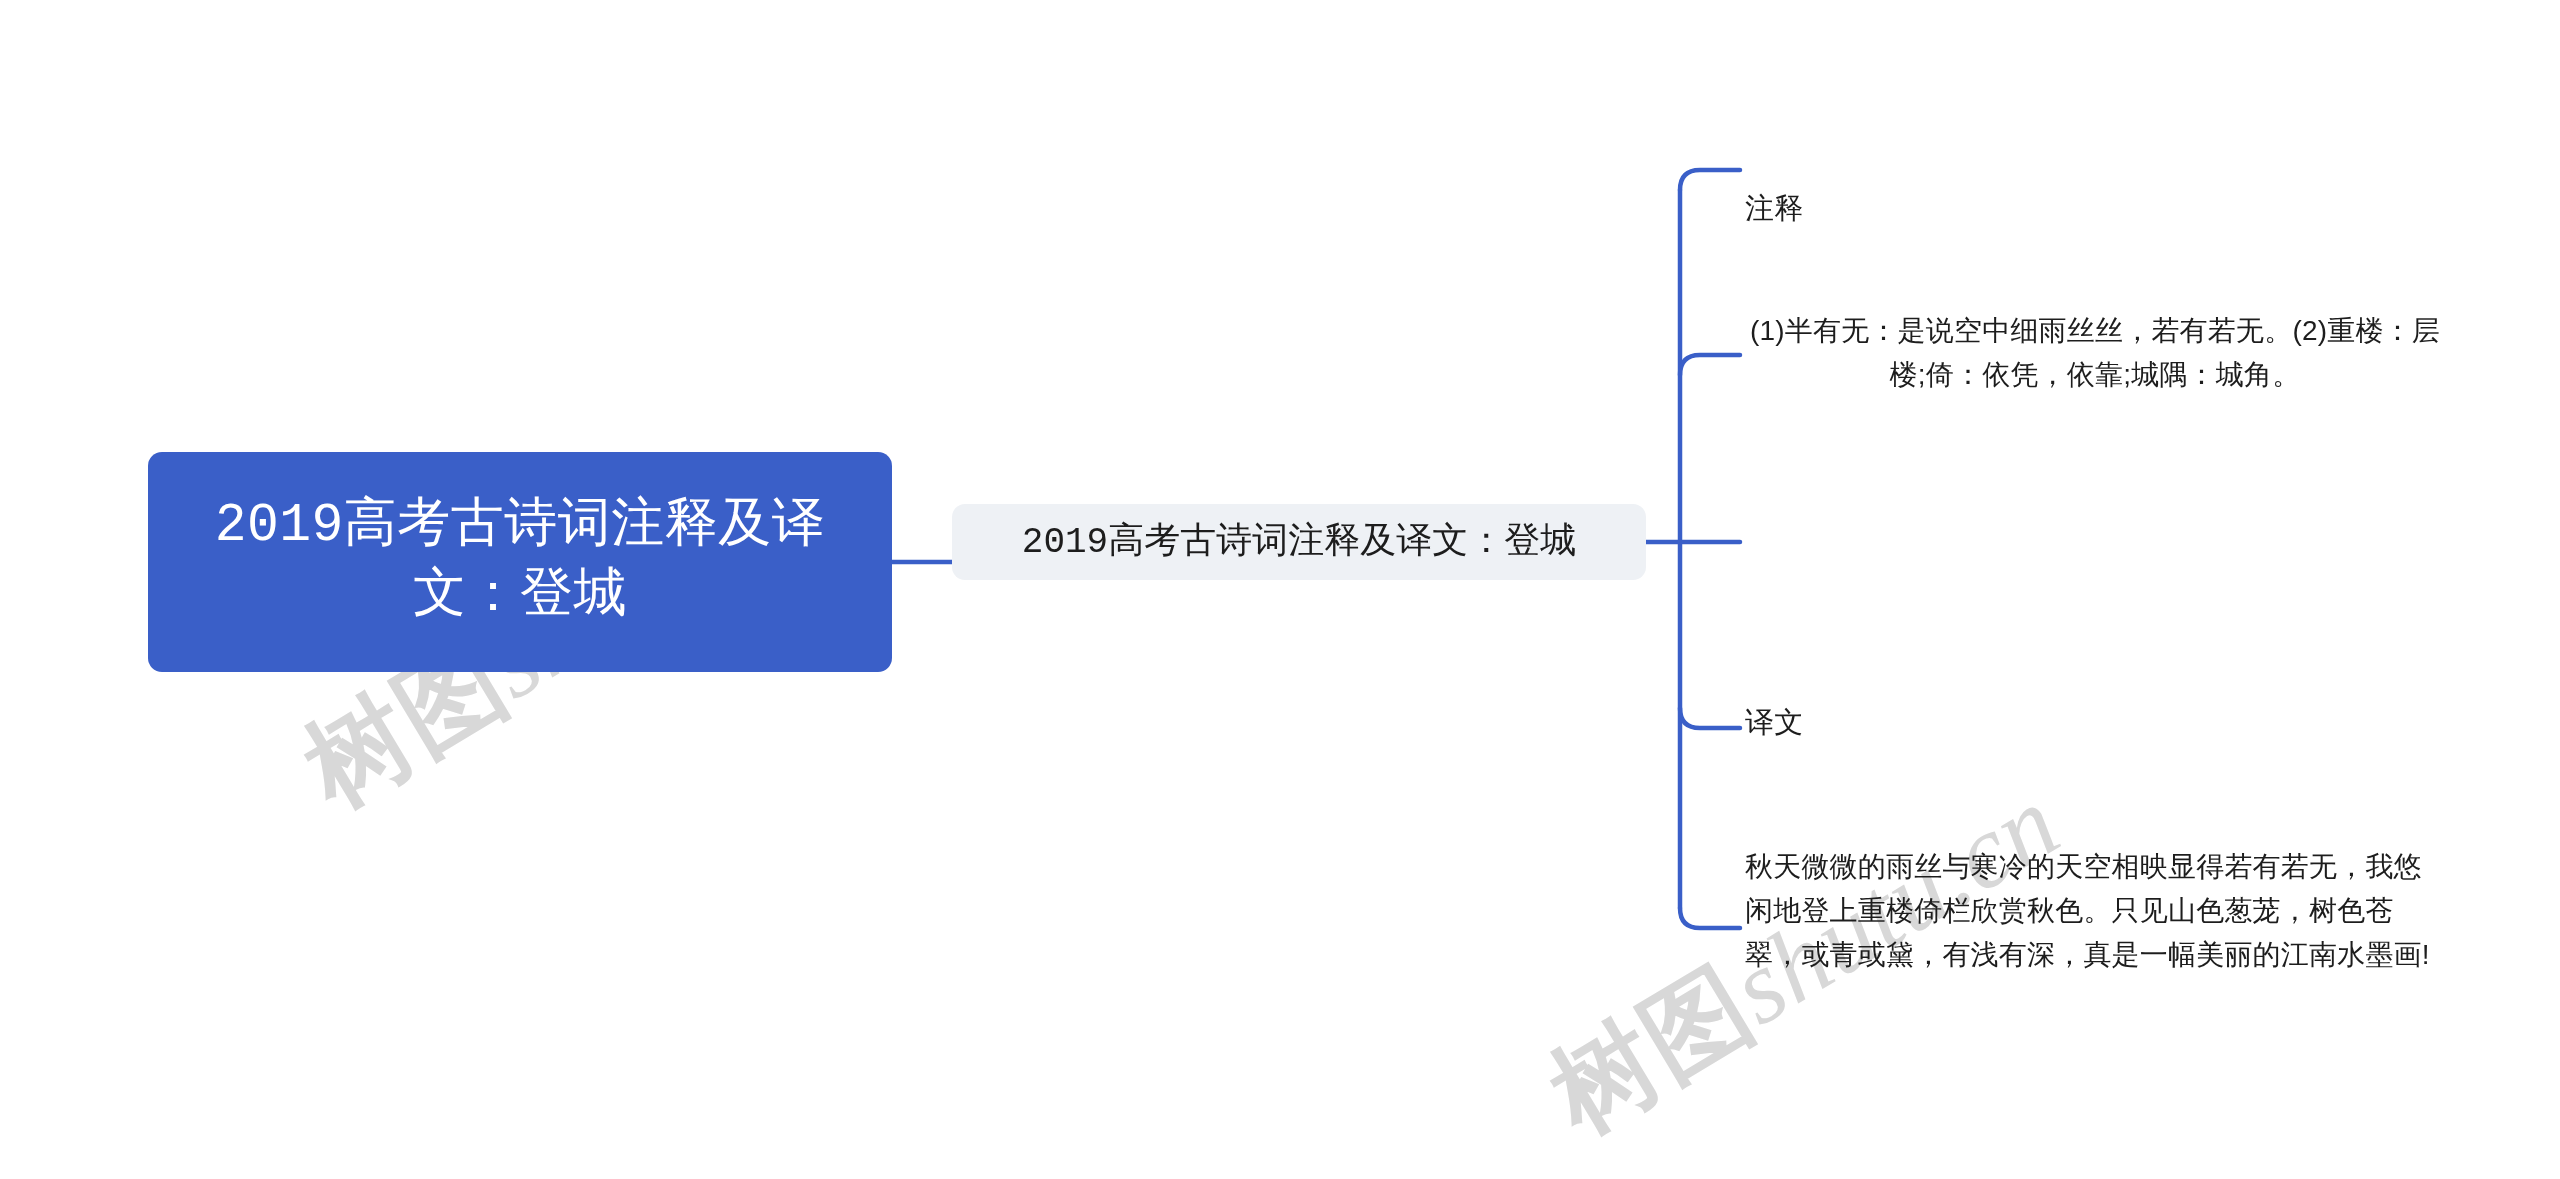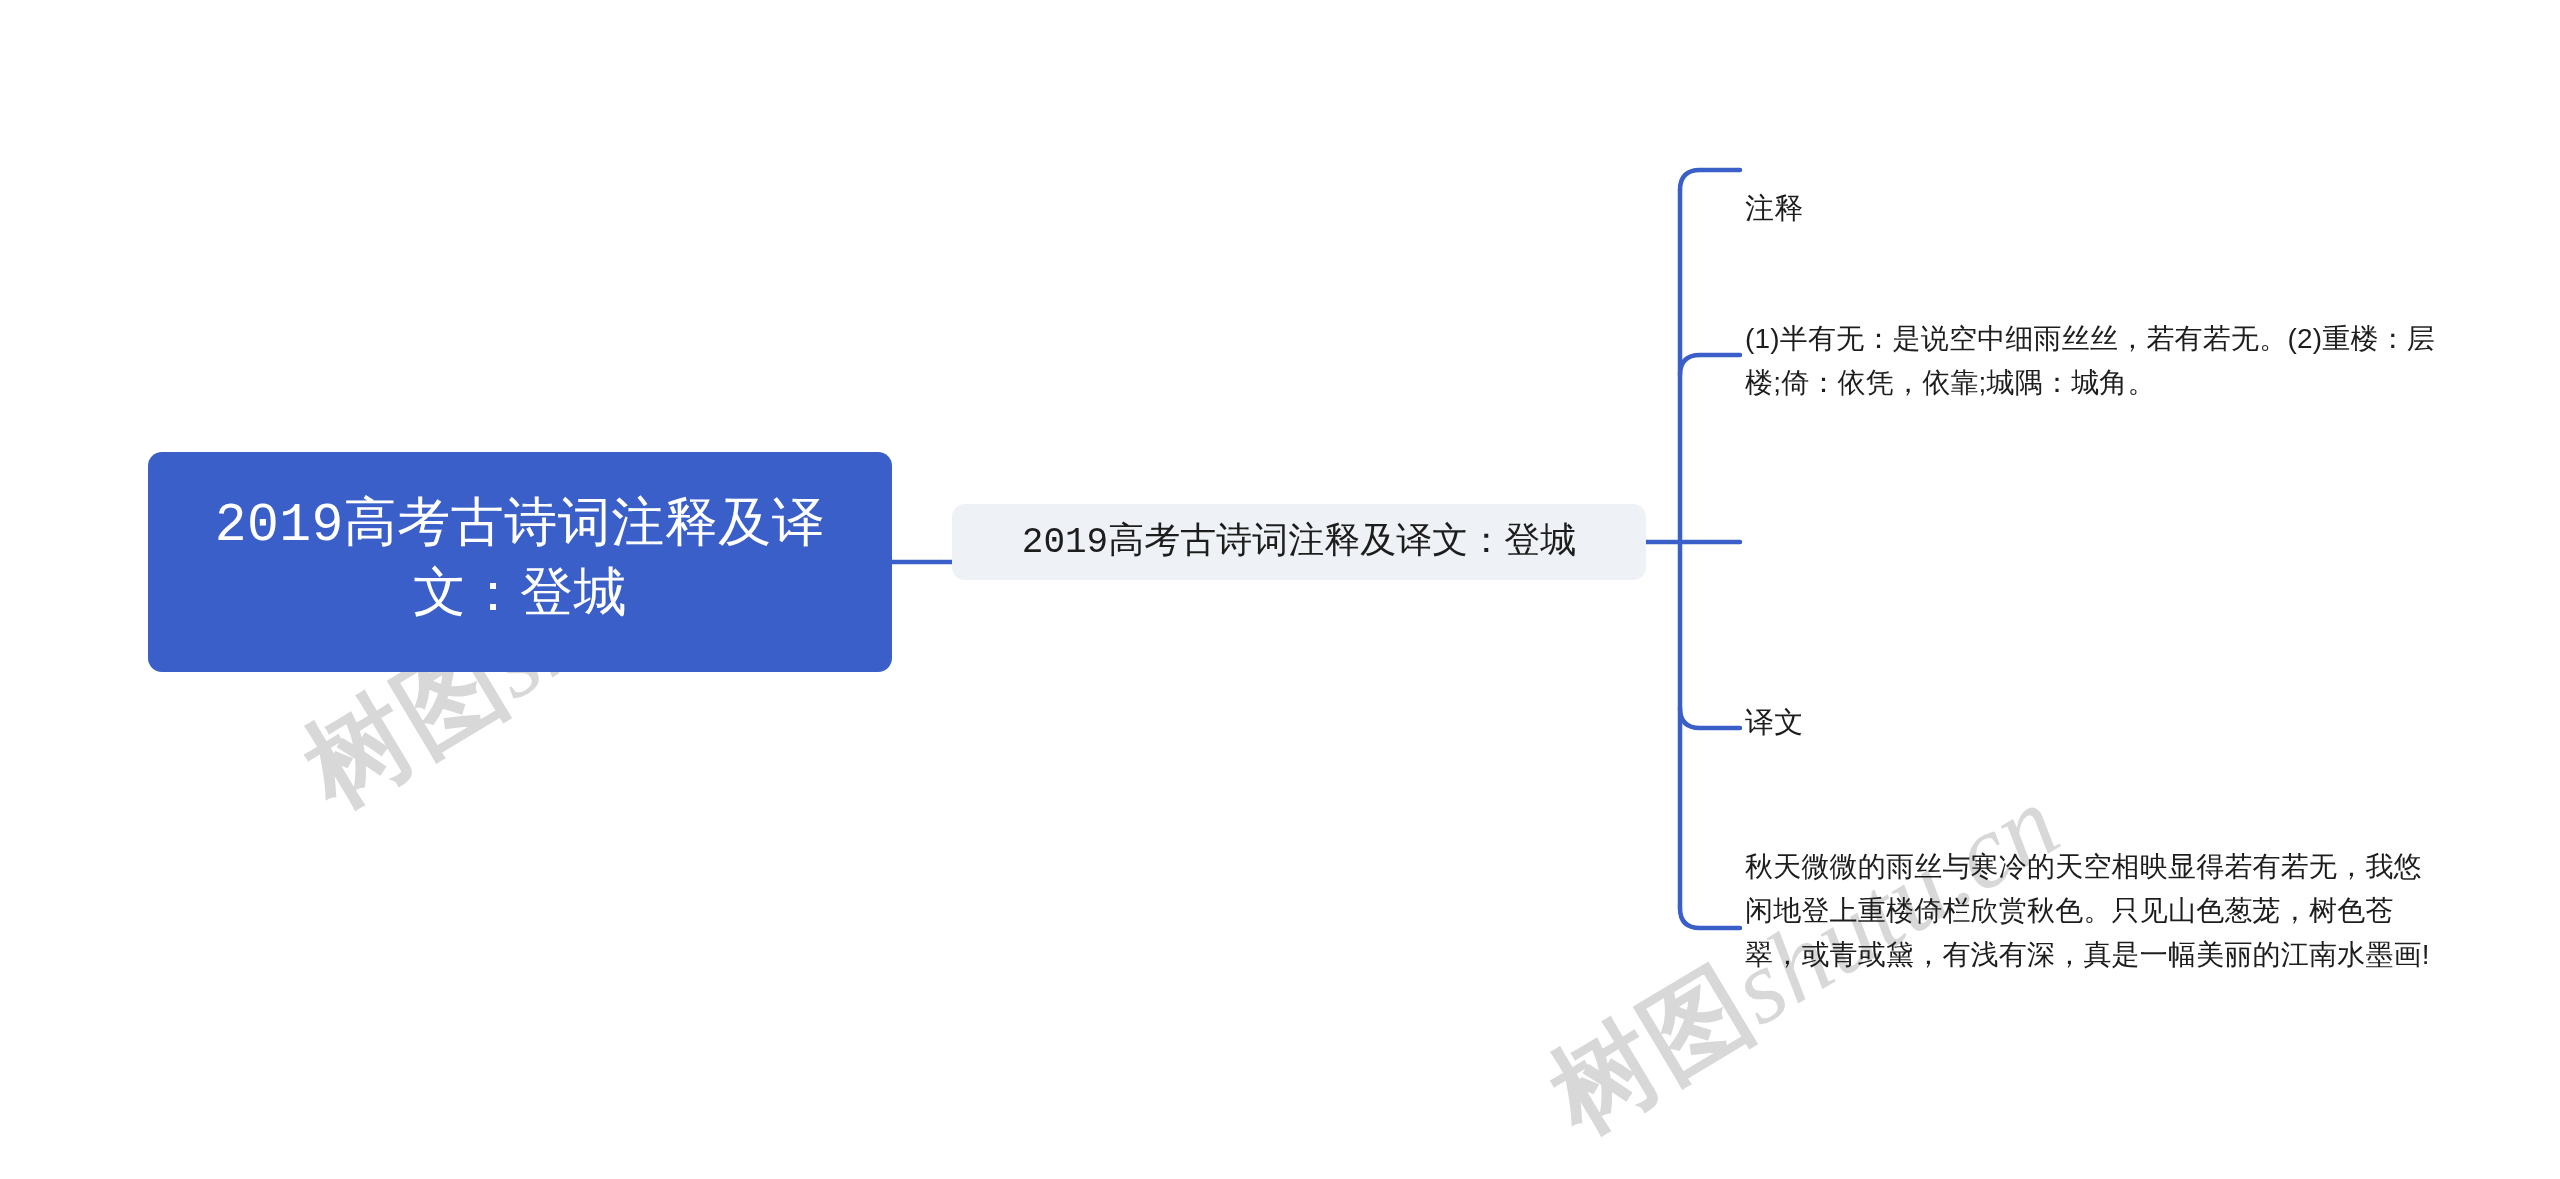--- a/index.html
+++ b/index.html
@@ -110,21 +110,21 @@
     color: #1d1d1d;
     font-size: 28px;
     line-height: 1.58;
     letter-spacing: 0.2px;
     left: 1745px;
     box-sizing: border-box;
   }
   .leaf.short { font-size: 29px; }
 
   #leaf-0 { top: 153px; width: 420px; margin-top: 33px; }
-  #leaf-1 { top: 317px; width: 700px; }
+  #leaf-1 { top: 309px; width: 700px; text-align: center; }
   #leaf-2 { top: 510px; width: 700px; }
   #leaf-3 { top: 700px; width: 420px; }
   #leaf-4 { top: 845px; width: 700px; }
 </style>
 </head>
 <body>
 
 <div id="canvas">
 
   <div class="watermark" id="watermark-1">

